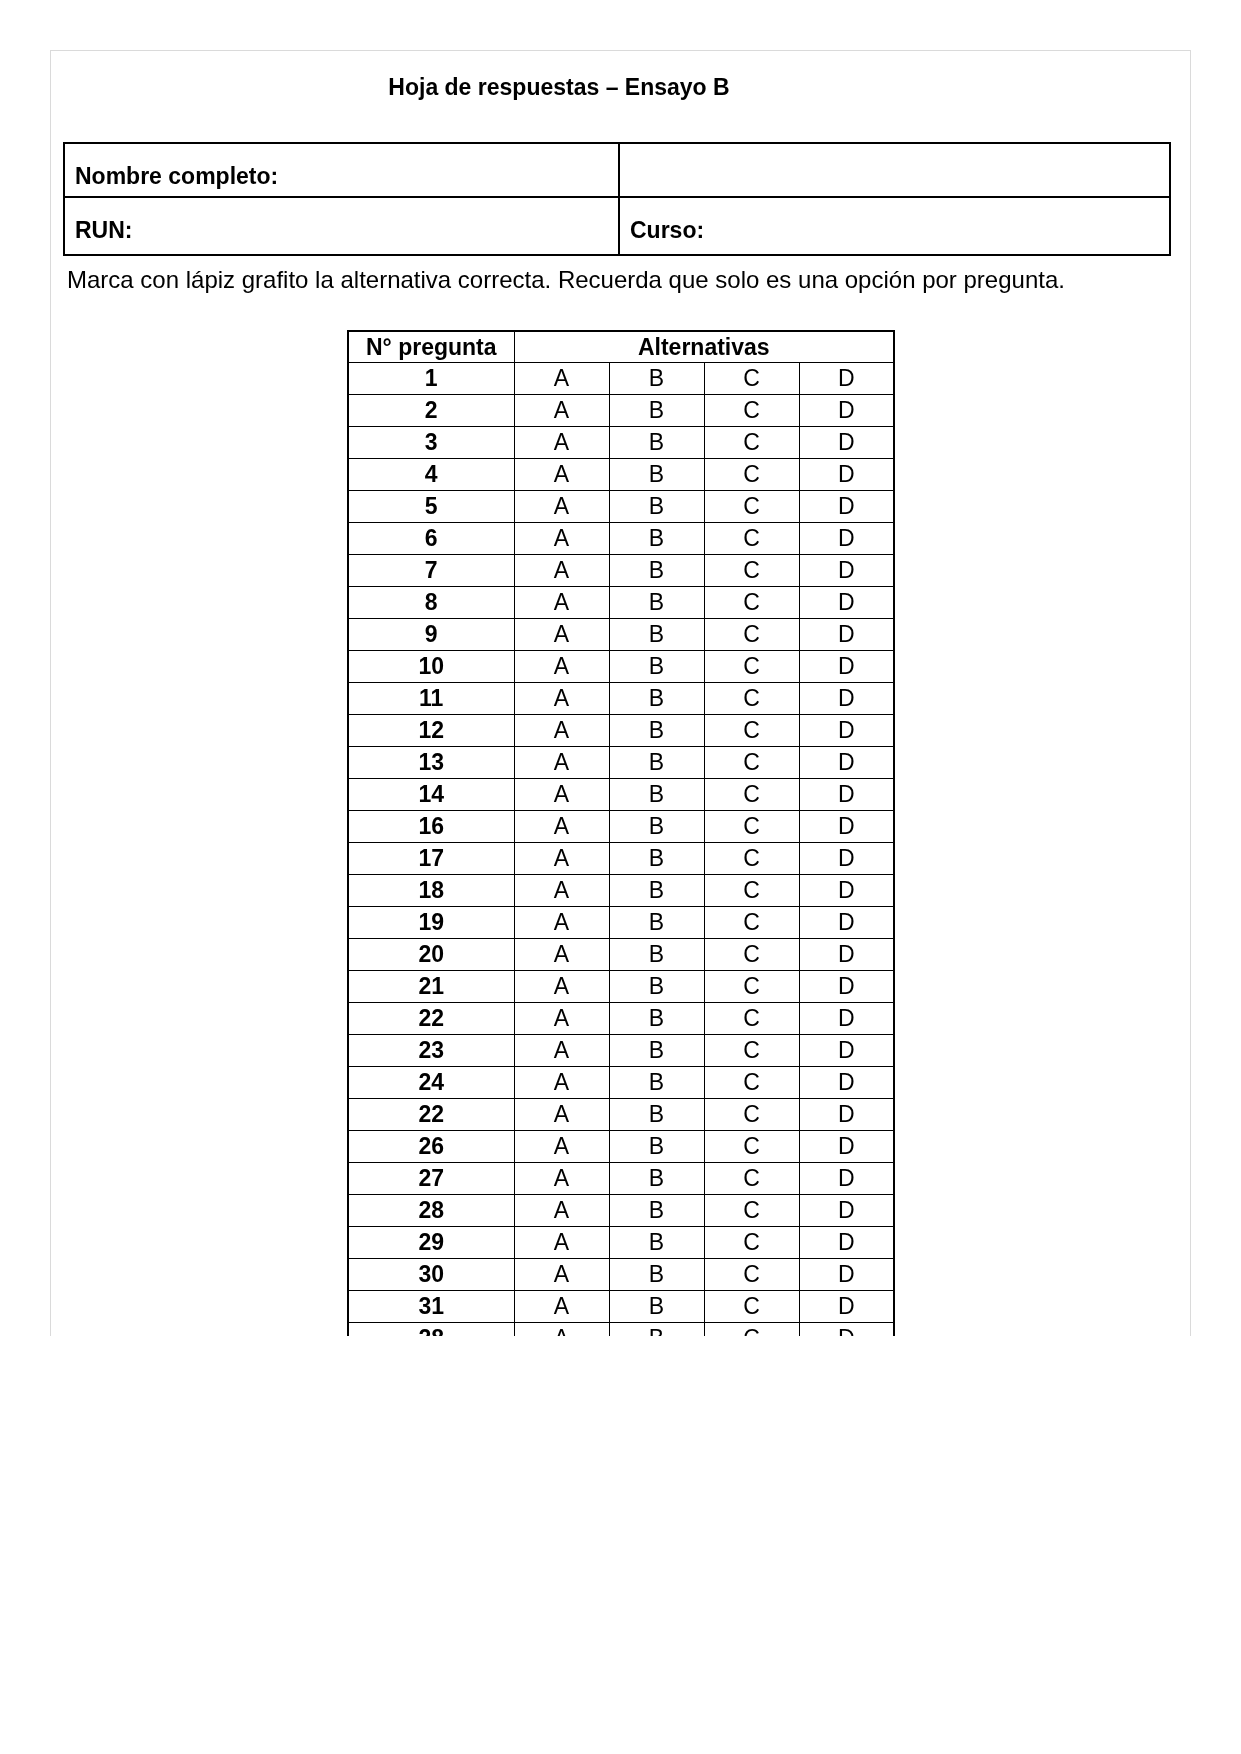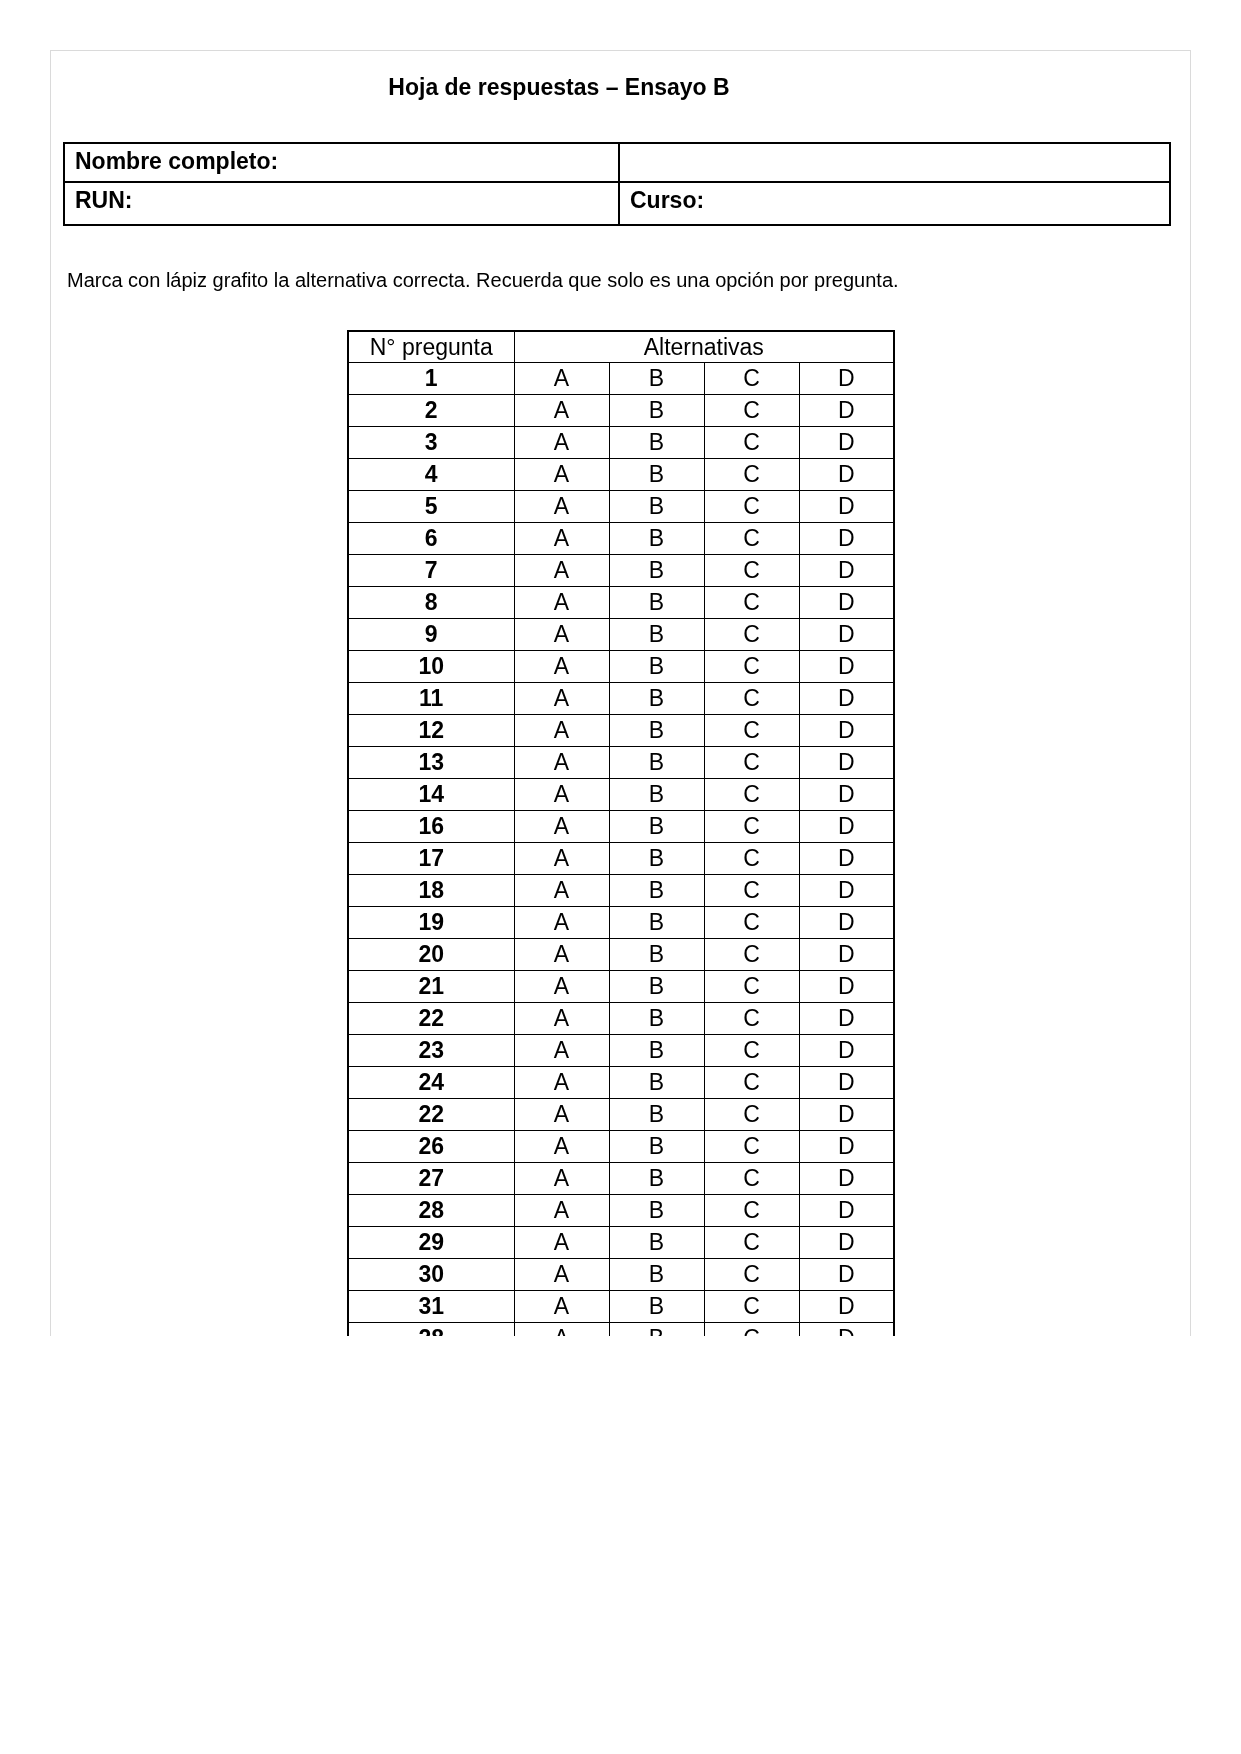--- a/index.html
+++ b/index.html
@@ -40,34 +40,34 @@
     position: absolute;
     left: 63px;
     top: 142px;
     width: 1106px;
     border-collapse: collapse;
     table-layout: fixed;
   }
   table.info-table td {
     border: 2px solid #000000;
     vertical-align: top;
-    padding: 3px 10px 0 10px;
+    padding: 18px 10px 0 10px;
     font-size: 23px;
     font-weight: bold;
     line-height: 28px;
     background: #ffffff;
   }
   table.info-table tr.row-1 td { height: 34px; }
   table.info-table tr.row-2 td { height: 38px; }
   .instruction {
     position: absolute;
     left: 67px;
     top: 266px;
     width: 1060px;
-    font-size: 20px;
+    font-size: 24px;
     line-height: 28px;
     white-space: nowrap;
   }
   table.answers {
     position: absolute;
     left: 347px;
     top: 330px;
     width: 546px;
     border-collapse: collapse;
     table-layout: fixed;
@@ -76,21 +76,21 @@
   table.answers th,
   table.answers td {
     border: 1.5px solid #000000;
     text-align: center;
     vertical-align: middle;
     font-size: 23px;
     padding: 0;
     background: #ffffff;
   }
   table.answers thead th {
-    font-weight: normal;
+    font-weight: bold;
     height: 30px;
   }
   table.answers tbody td {
     height: 31px;
     font-weight: normal;
   }
   table.answers tbody td.qnum {
     font-weight: bold;
   }
 </style>

